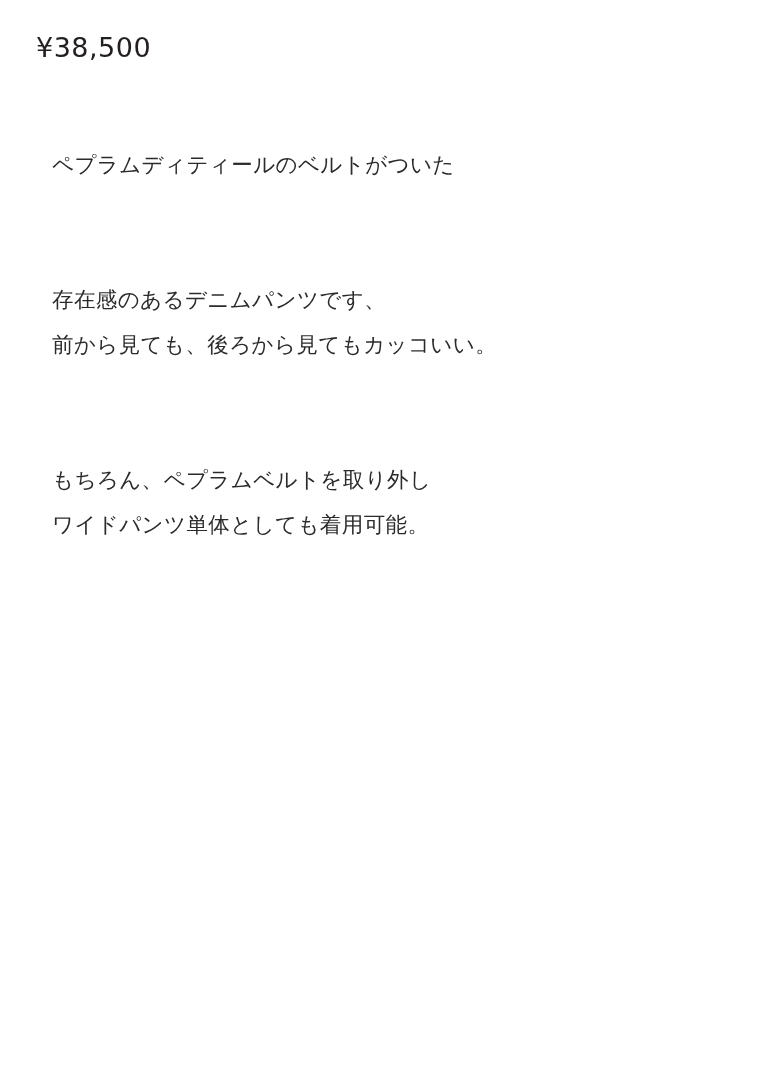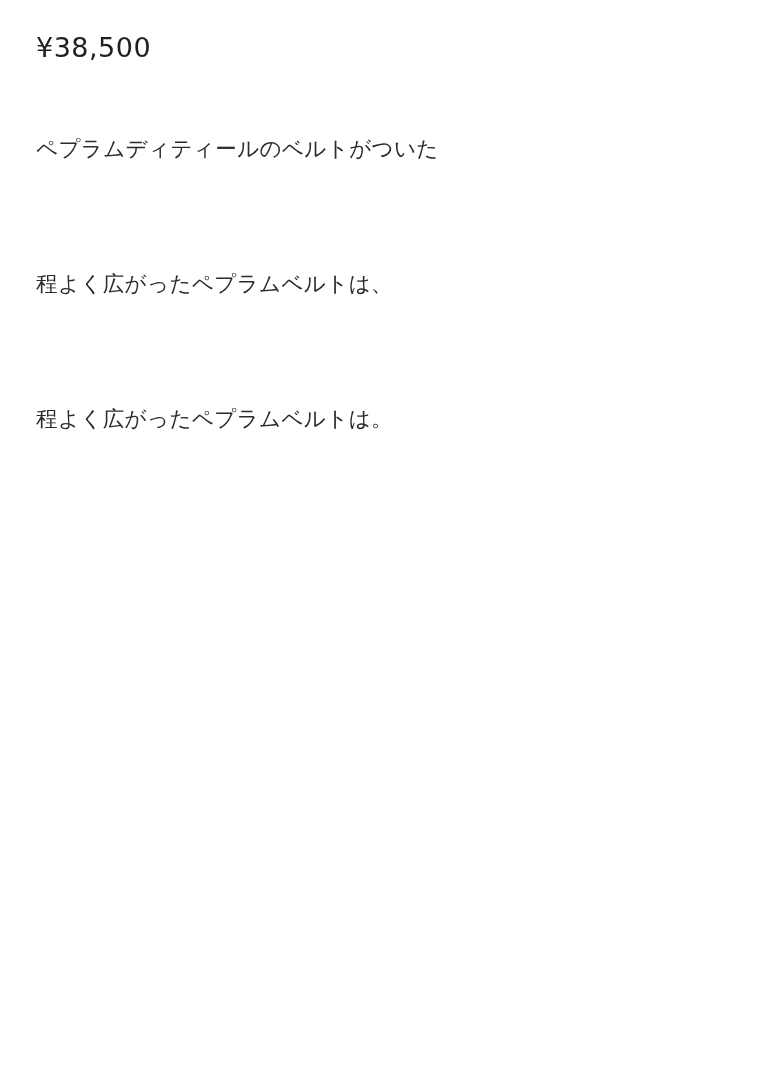--- a/index.html
+++ b/index.html
@@ -27,21 +27,21 @@
     font-weight: 400;
     letter-spacing: 0.5px;
     color: #231f20;
     margin: 0 0 0 0;
     padding-top: 14px;
   }
   .spacer-after-price {
     height: 62px;
   }
   .desc-block {
-    margin: 0;
+    margin: 16px;
   }
   .desc-line {
     font-size: 21.5px;
     line-height: 1.2;
     letter-spacing: 0.4px;
     color: #2b2b2b;
     margin: 0;
     height: 45px;
     display: flex;
     align-items: center;
@@ -56,19 +56,21 @@
 <div class="page">
 
   <div class="price">¥38,500</div>
 
   <div class="spacer-after-price"></div>
 
   <div class="desc-block">
     <p class="desc-line">ペプラムディティールのベルトがついた</p>
     <p class="desc-line blank"></p>
     <p class="desc-line blank"></p>
-    <p class="desc-line">程よく広がったペプラムベルトは、</p>
+    <p class="desc-line">存在感のあるデニムパンツです、</p>
+    <p class="desc-line">前から見ても、後ろから見てもカッコいい。</p>
     <p class="desc-line blank"></p>
     <p class="desc-line blank"></p>
-    <p class="desc-line">程よく広がったペプラムベルトは。</p>
+    <p class="desc-line">もちろん、ペプラムベルトを取り外し</p>
+    <p class="desc-line">ワイドパンツ単体としても着用可能。</p>
   </div>
 
 </div>
 
 </body></html>

